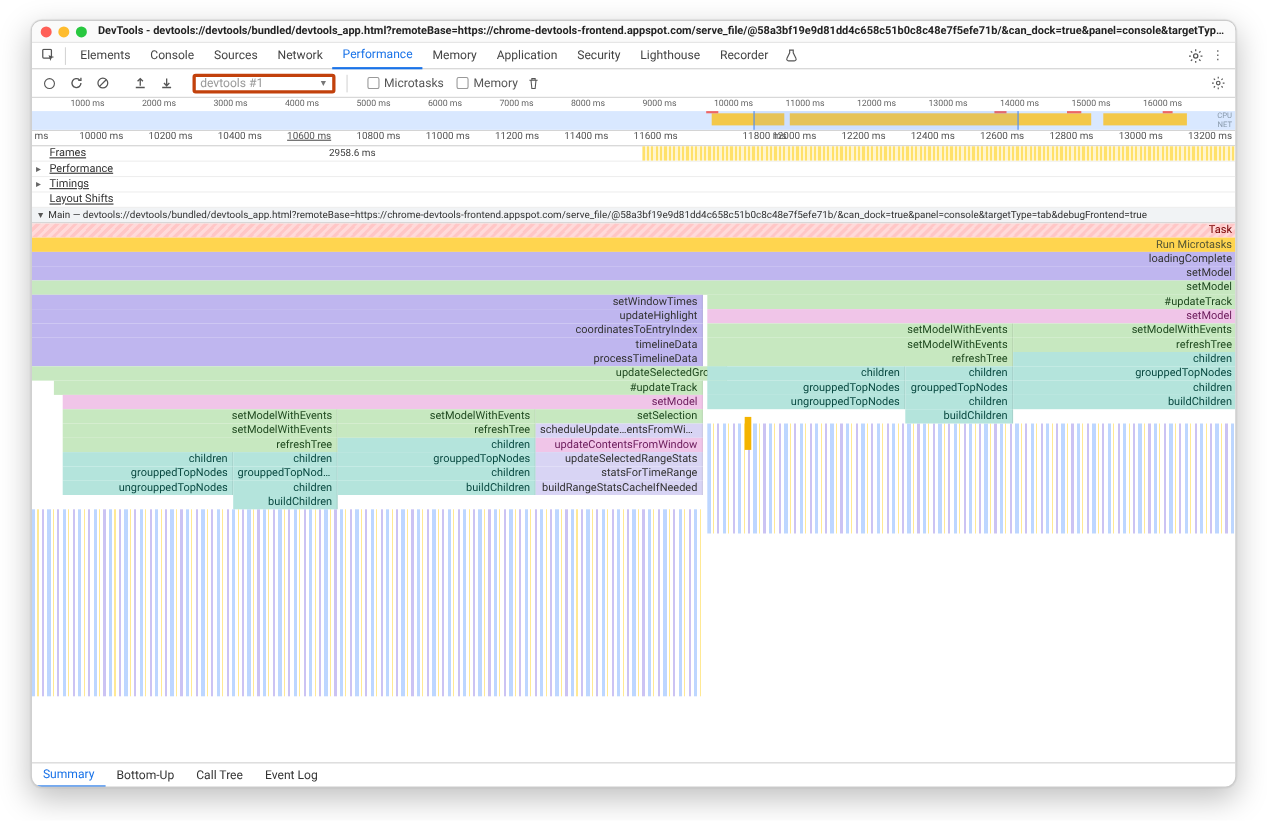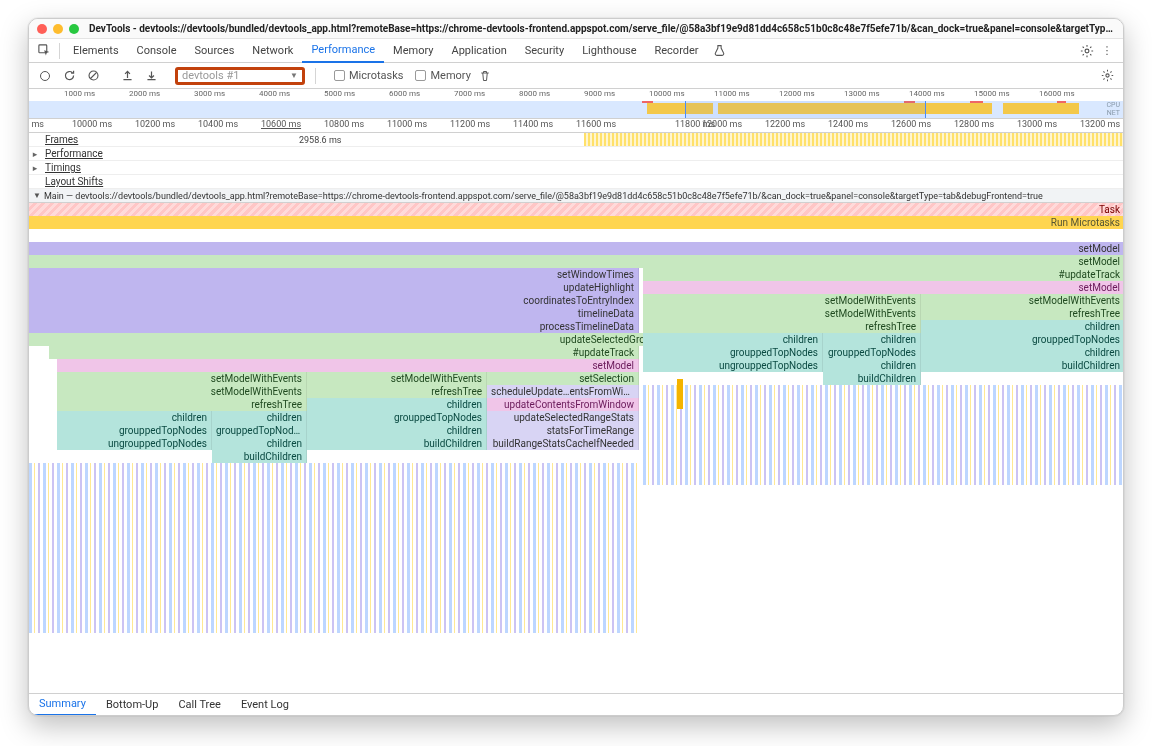--- a/index.html
+++ b/index.html
@@ -244,20 +244,21 @@
     <span class="tri">▼</span>
     <span>Main — devtools://devtools/bundled/devtools_app.html?remoteBase=https://chrome-devtools-frontend.appspot.com/serve_file/@58a3bf19e9d81dd4c658c51b0c8c48e7f5efe71b/&amp;can_dock=true&amp;panel=console&amp;targetType=tab&amp;debugFrontend=true</span>
   </div>
 
   <div class="flame" id="flame">
     <div class="stripes" style="left:0;width:610px;top:260px;height:170px"></div>
     <div class="stripes" style="left:614px;right:0;top:182px;height:100px"></div>
     <div style="position:absolute;left:648px;top:176px;width:6px;height:30px;background:#f4b400"></div>
   <div class="bar c-task" style="left: 0px; width: 1096px; top: 0px;">Task</div>
       <div class="bar c-yellow" style="left: 0px; width: 1096px; top: 13px;">Run Microtasks</div>
+      <div class="bar c-purple" style="left: 0px; width: 1096px; top: 26px;">loadingComplete</div>
       <div class="bar c-purple" style="left: 0px; width: 1096px; top: 39px;">setModel</div>
       <div class="bar c-green" style="left: 0px; width: 1096px; top: 52px;">setModel</div>
       <div class="bar c-purple" style="left: 0px; width: 610px; top: 65px;">setWindowTimes</div>
       <div class="bar c-purple" style="left: 0px; width: 610px; top: 78px;">updateHighlight</div>
       <div class="bar c-purple" style="left: 0px; width: 610px; top: 91px;">coordinatesToEntryIndex</div>
       <div class="bar c-purple" style="left: 0px; width: 610px; top: 104px;">timelineData</div>
       <div class="bar c-purple" style="left: 0px; width: 610px; top: 117px;">processTimelineData</div>
       <div class="bar c-green" style="left: 0px; width: 632px; top: 130px;">updateSelectedGroup</div>
       <div class="bar c-green" style="left: 20px; width: 590px; top: 143px;">#updateTrack</div>
       <div class="bar c-pink" style="left: 28px; width: 582px; top: 156px;">setModel</div>

